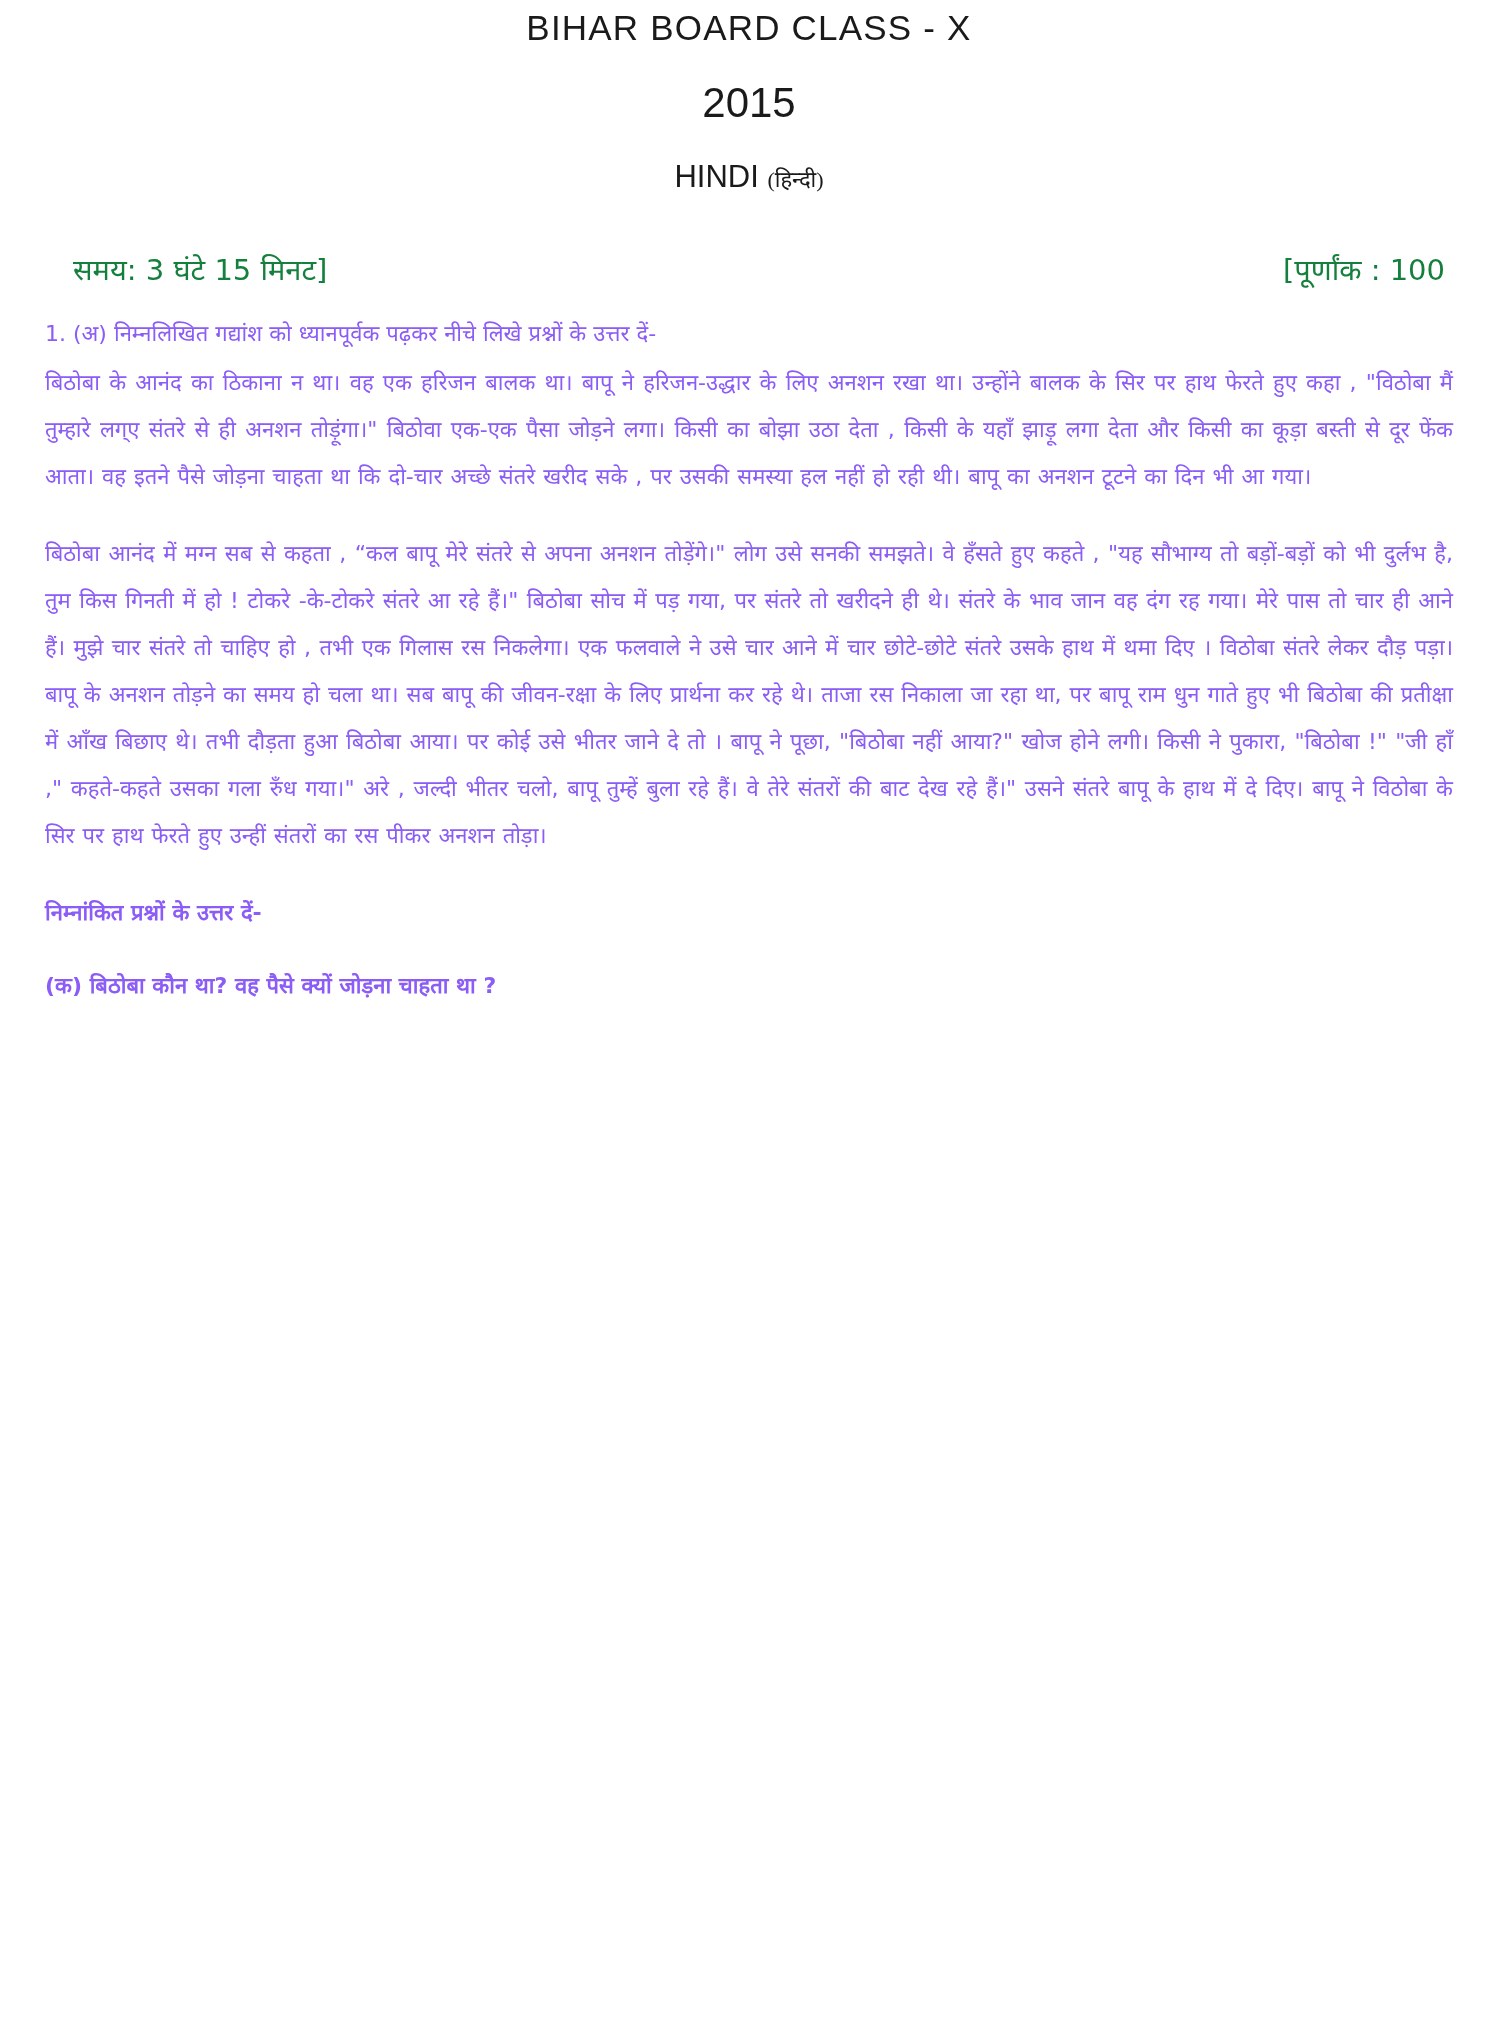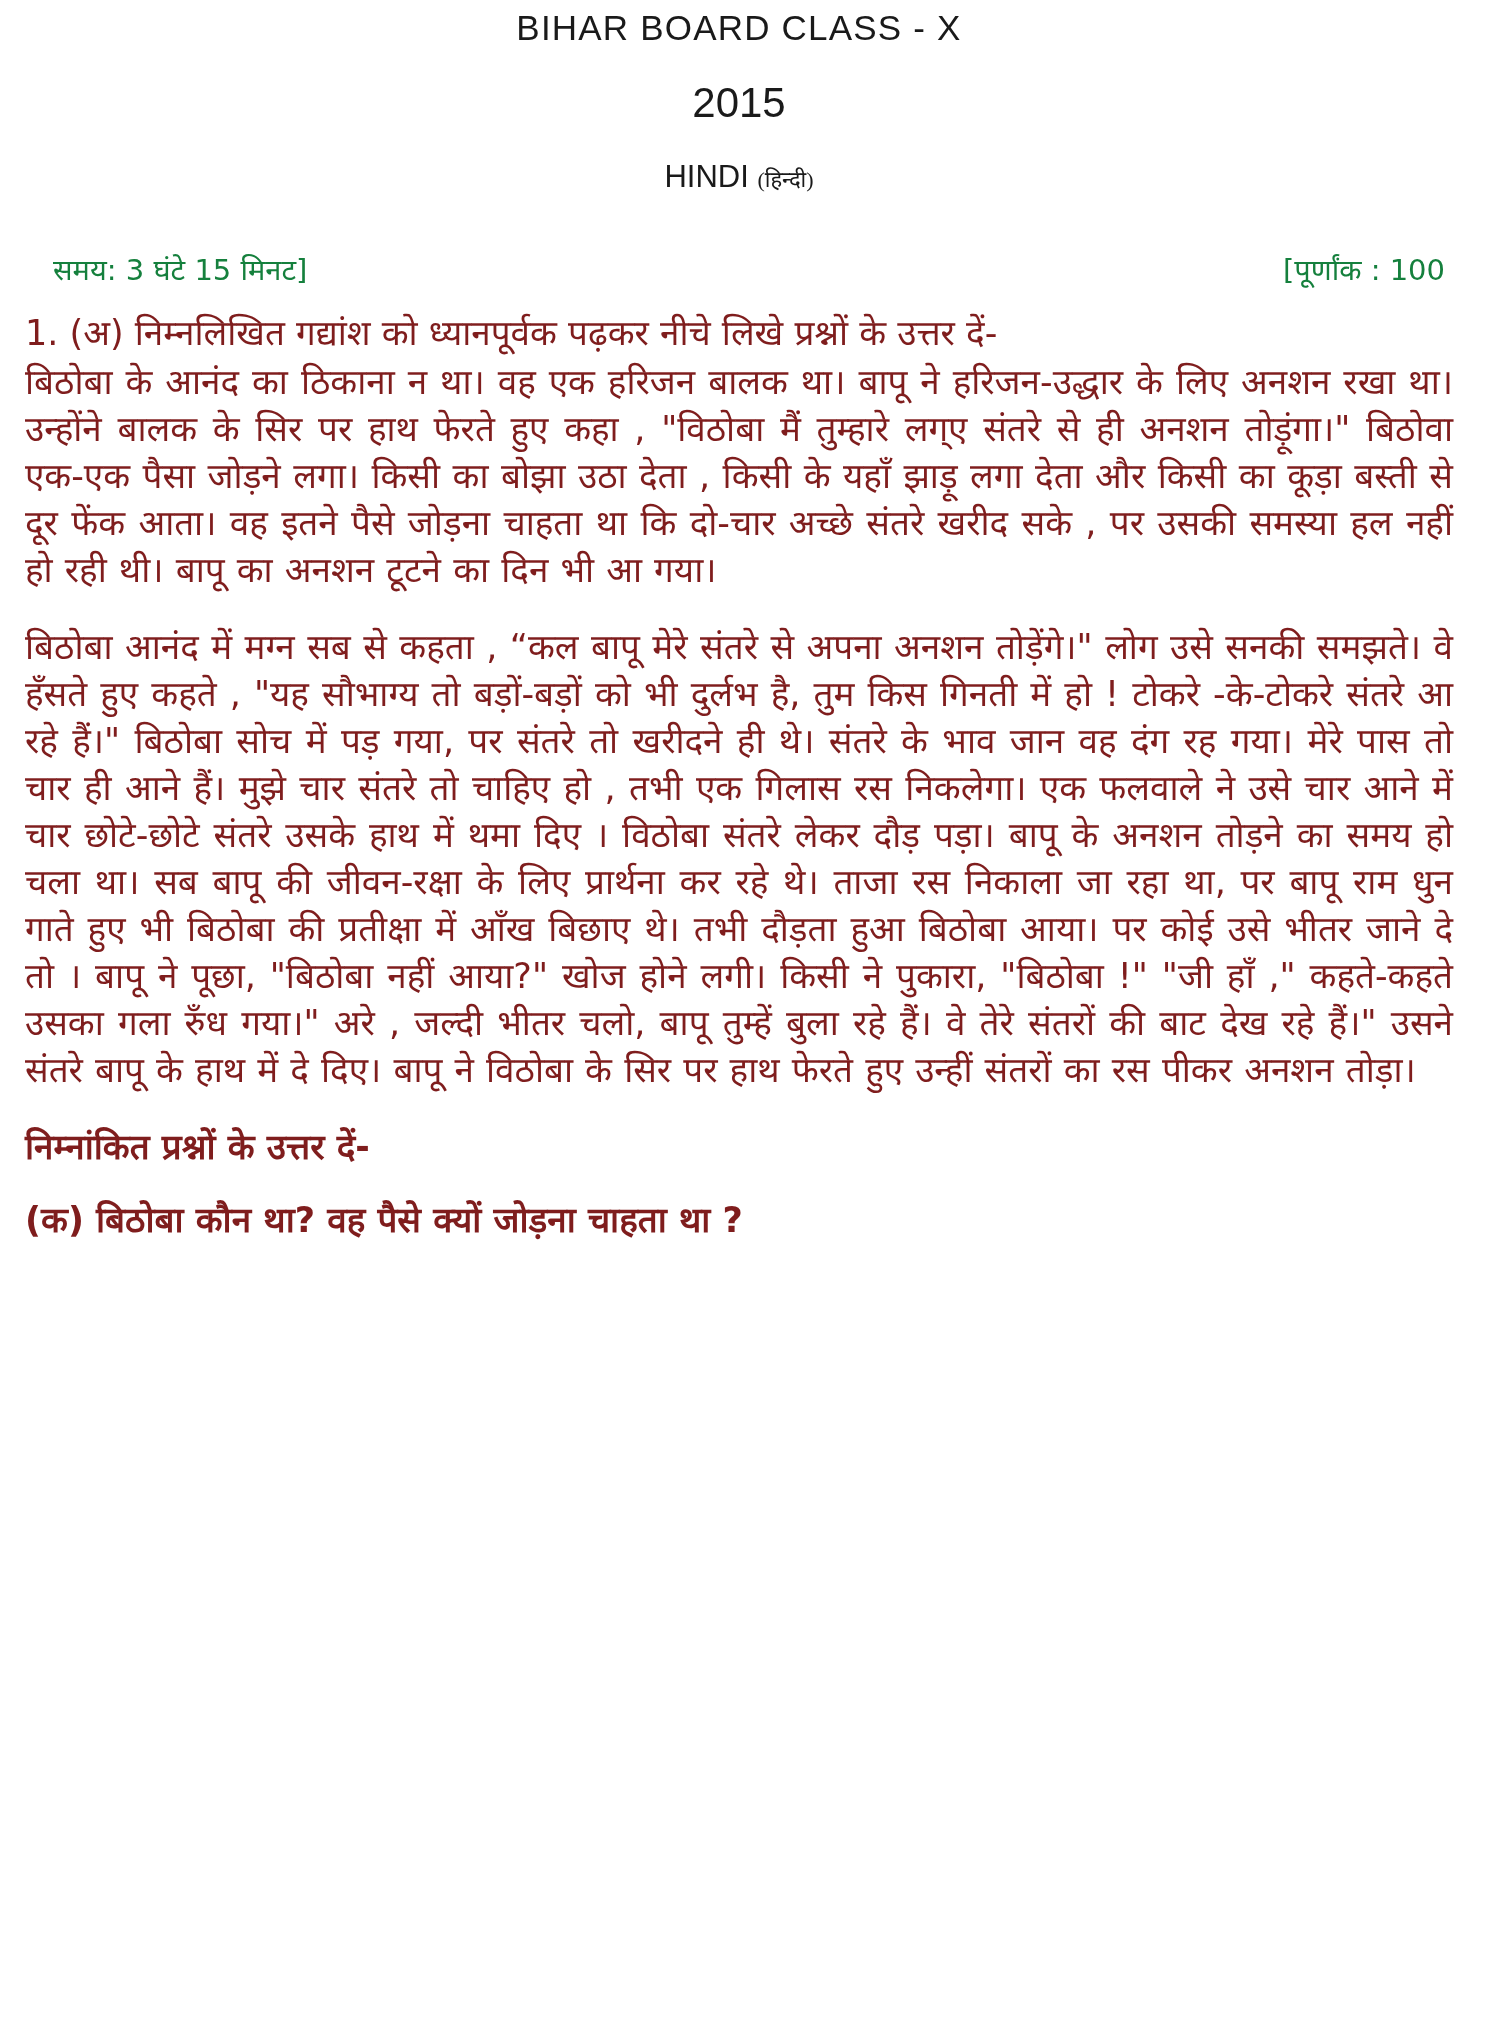--- a/index.html
+++ b/index.html
@@ -13,21 +13,21 @@
     height: 2034px;
     font-family: "Liberation Serif", "DejaVu Serif", serif;
     color: #111111;
     overflow: hidden;
     position: relative;
   }
   .page {
     width: 1505px;
     height: 1726px;
     box-sizing: border-box;
-    padding: 0 52px 0 25px;
+    padding: 0 52px 0 45px;
     position: relative;
   }
 
   
   .hdr {
     text-align: center;
     font-family: "Liberation Sans", "DejaVu Sans", sans-serif;
     color: #1a1a1a;
   }
   .hdr-title {
@@ -65,23 +65,23 @@
     font-size: 29px;
     color: #15803d;
   }
   .meta-left { white-space: nowrap; }
   .meta-right { white-space: nowrap; margin-top: 12px; }
 
   
   .body-wrap {
     padding-top: 22px;
     font-family: "DejaVu Sans", sans-serif;
-    font-size: 35px;
+    font-size: 22px;
     line-height: 47px;
-    color: #7f1d1d;
+    color: #8b5cf6;
   }
   .q-line {
     text-align: left;
     white-space: nowrap;
     margin-bottom: 2px;
   }
   .para {
     text-align: justify;
     text-justify: inter-word;
     margin: 0 0 30px 0;

